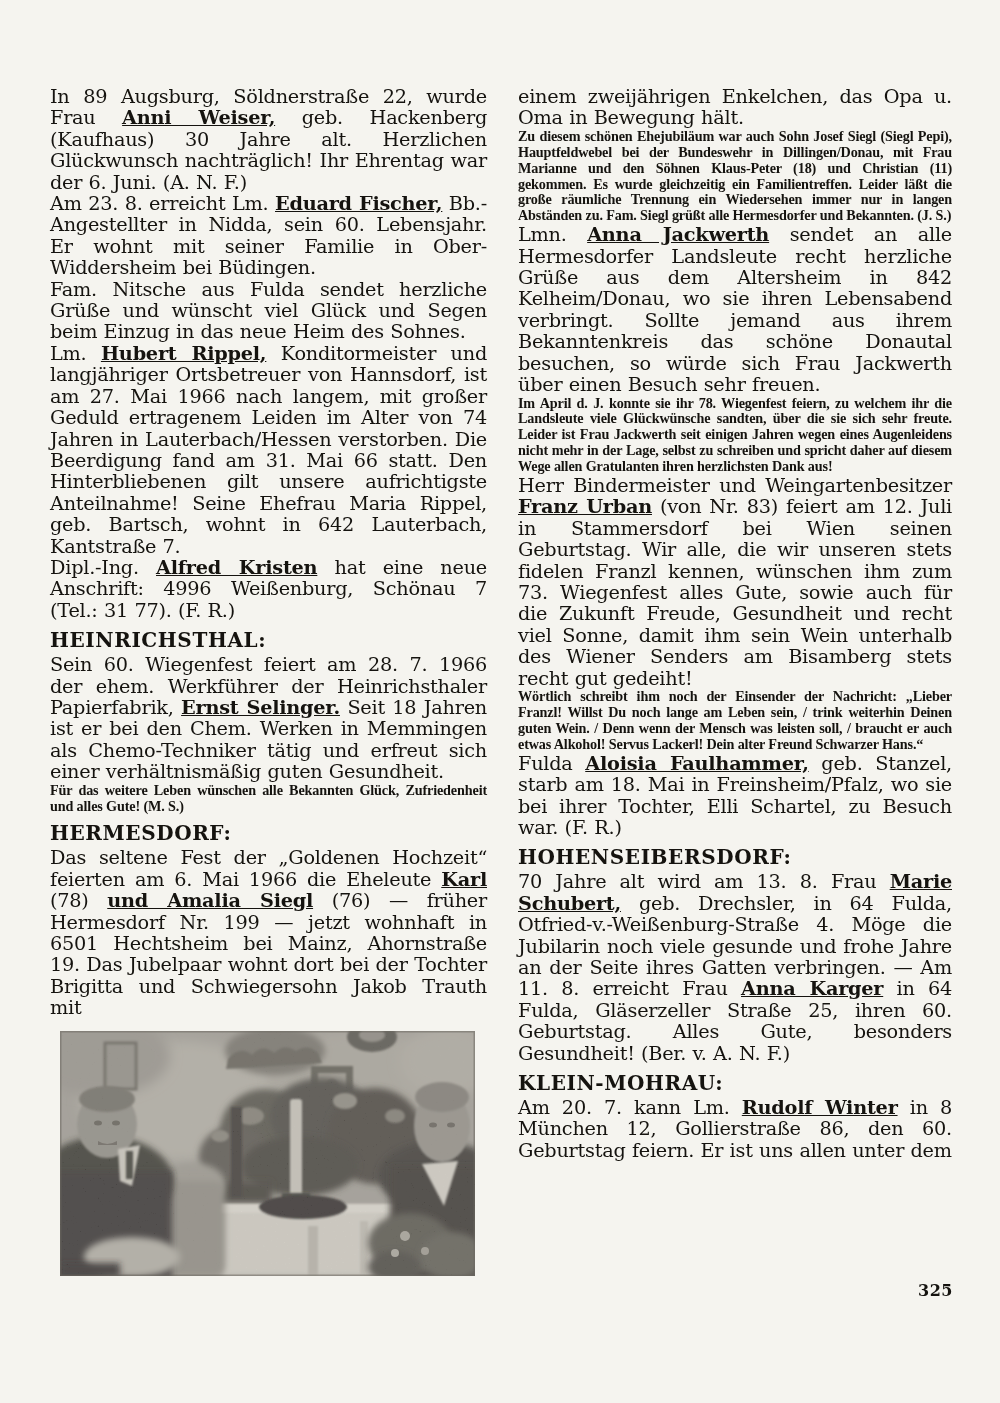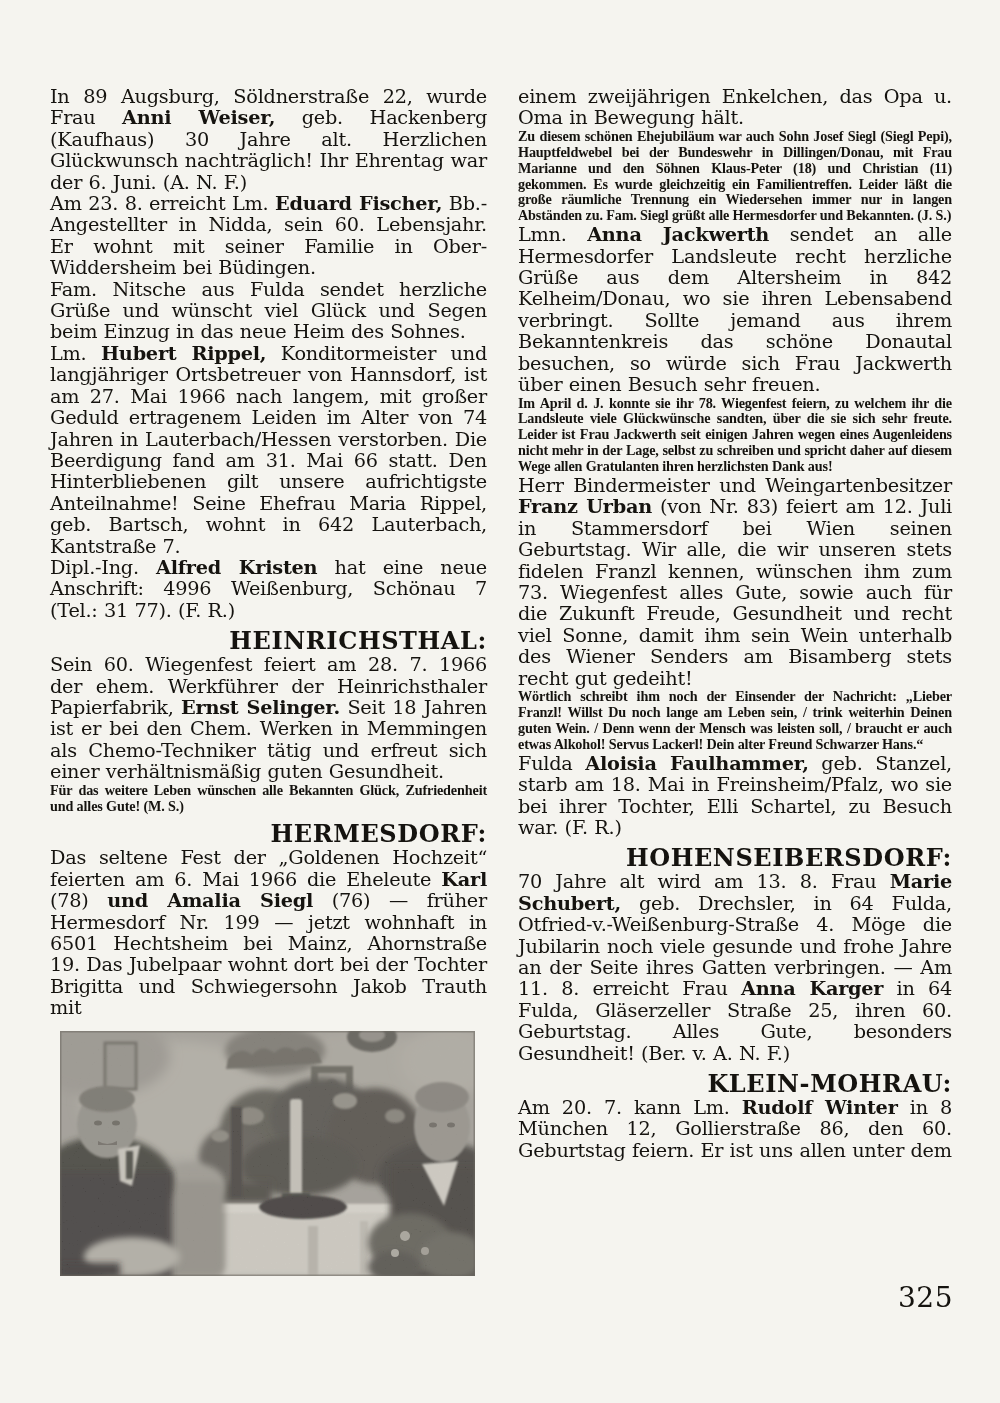--- a/index.html
+++ b/index.html
@@ -27,33 +27,33 @@
   p.small{
     margin:0;
     font-family:Liberation Serif, serif;
     font-weight:700;
     font-size:14.2px;line-height:15.9px;
     text-align:justify;
     letter-spacing:-0.15px;
   }
   h2.heading{
     margin:9px 0 3px 0;
-    font-size:24px;line-height:21px;
-    font-weight:700;letter-spacing:0.6px;text-align:right;
+    font-size:20px;line-height:21px;
+    font-weight:700;letter-spacing:0.6px;
   }
-  .b{font-weight:700;}
+  .b{font-weight:700;text-decoration:underline;}
   .photo-wrap{
     margin:12px 0 0 10px;
     width:415px;height:245px;
     line-height:0;
   }
   .page-number{
     position:absolute;
     top:1281px;right:47px;
-    font-size:28px;font-weight:400;
+    font-size:16px;font-weight:700;
     letter-spacing:0.5px;
     text-align:center;
   }
 </style>
 </head>
 <body>
 
 <div class="page">
   <div class="content">
     <div class="col left" id="col-left">

